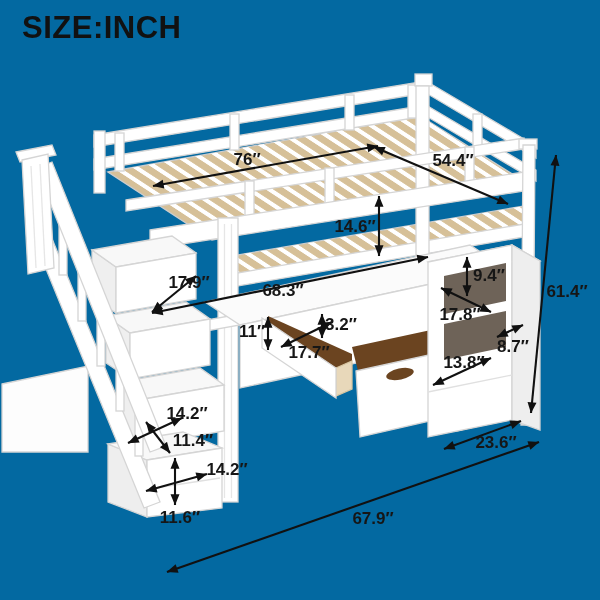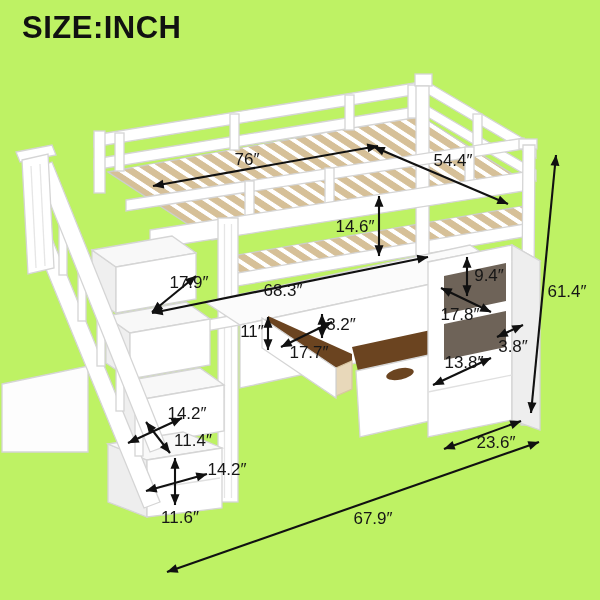--- a/index.html
+++ b/index.html
@@ -1,22 +1,22 @@
 <!DOCTYPE html>
 <html><head>
 <meta charset="utf-8">
 <style>
   html,body{margin:0;padding:0;background:#fff;}
-  .stage{position:relative;width:600px;height:600px;background:#bef264;overflow:hidden;
+  .stage{position:relative;width:600px;height:600px;background:#0369a1;overflow:hidden;
          font-family:"Liberation Sans", sans-serif;}
   .title{position:absolute;left:22px;top:10px;margin:0;font-size:31px;font-weight:bold;
          color:#111;letter-spacing:0.5px;z-index:3;}
   .art{position:absolute;left:0;top:0;z-index:1;}
   .labels{position:absolute;inset:0;z-index:2;pointer-events:none;}
-  .dim{position:absolute;transform:translate(-50%,-50%);font-size:17px;font-weight:400;
+  .dim{position:absolute;transform:translate(-50%,-50%);font-size:17px;font-weight:700;
        color:#161616;white-space:nowrap;}
 </style>
 </head>
 <body>
 
 <div class="stage">
 
   <h1 class="title">SIZE:INCH</h1>
 
   <svg class="art" width="600" height="600" viewBox="0 0 600 600">
@@ -150,21 +150,21 @@
     <span class="dim" style="left:247px;top:160px">76″</span>
     <span class="dim" style="left:453px;top:161px">54.4″</span>
     <span class="dim" style="left:355px;top:227px">14.6″</span>
     <span class="dim" style="left:189px;top:283px">17.9″</span>
     <span class="dim" style="left:283px;top:291px">68.3″</span>
     <span class="dim" style="left:252px;top:332px">11″</span>
     <span class="dim" style="left:341px;top:325px">3.2″</span>
     <span class="dim" style="left:309px;top:353px">17.7″</span>
     <span class="dim" style="left:489px;top:276px">9.4″</span>
     <span class="dim" style="left:460px;top:315px">17.8″</span>
-    <span class="dim" style="left:513px;top:347px">3.8″</span>
+    <span class="dim" style="left:513px;top:347px">8.7″</span>
     <span class="dim" style="left:464px;top:363px">13.8″</span>
     <span class="dim" style="left:567px;top:292px">61.4″</span>
     <span class="dim" style="left:187px;top:414px">14.2″</span>
     <span class="dim" style="left:193px;top:441px">11.4″</span>
     <span class="dim" style="left:227px;top:470px">14.2″</span>
     <span class="dim" style="left:180px;top:518px">11.6″</span>
     <span class="dim" style="left:496px;top:443px">23.6″</span>
     <span class="dim" style="left:373px;top:519px">67.9″</span>
   </div>
 

